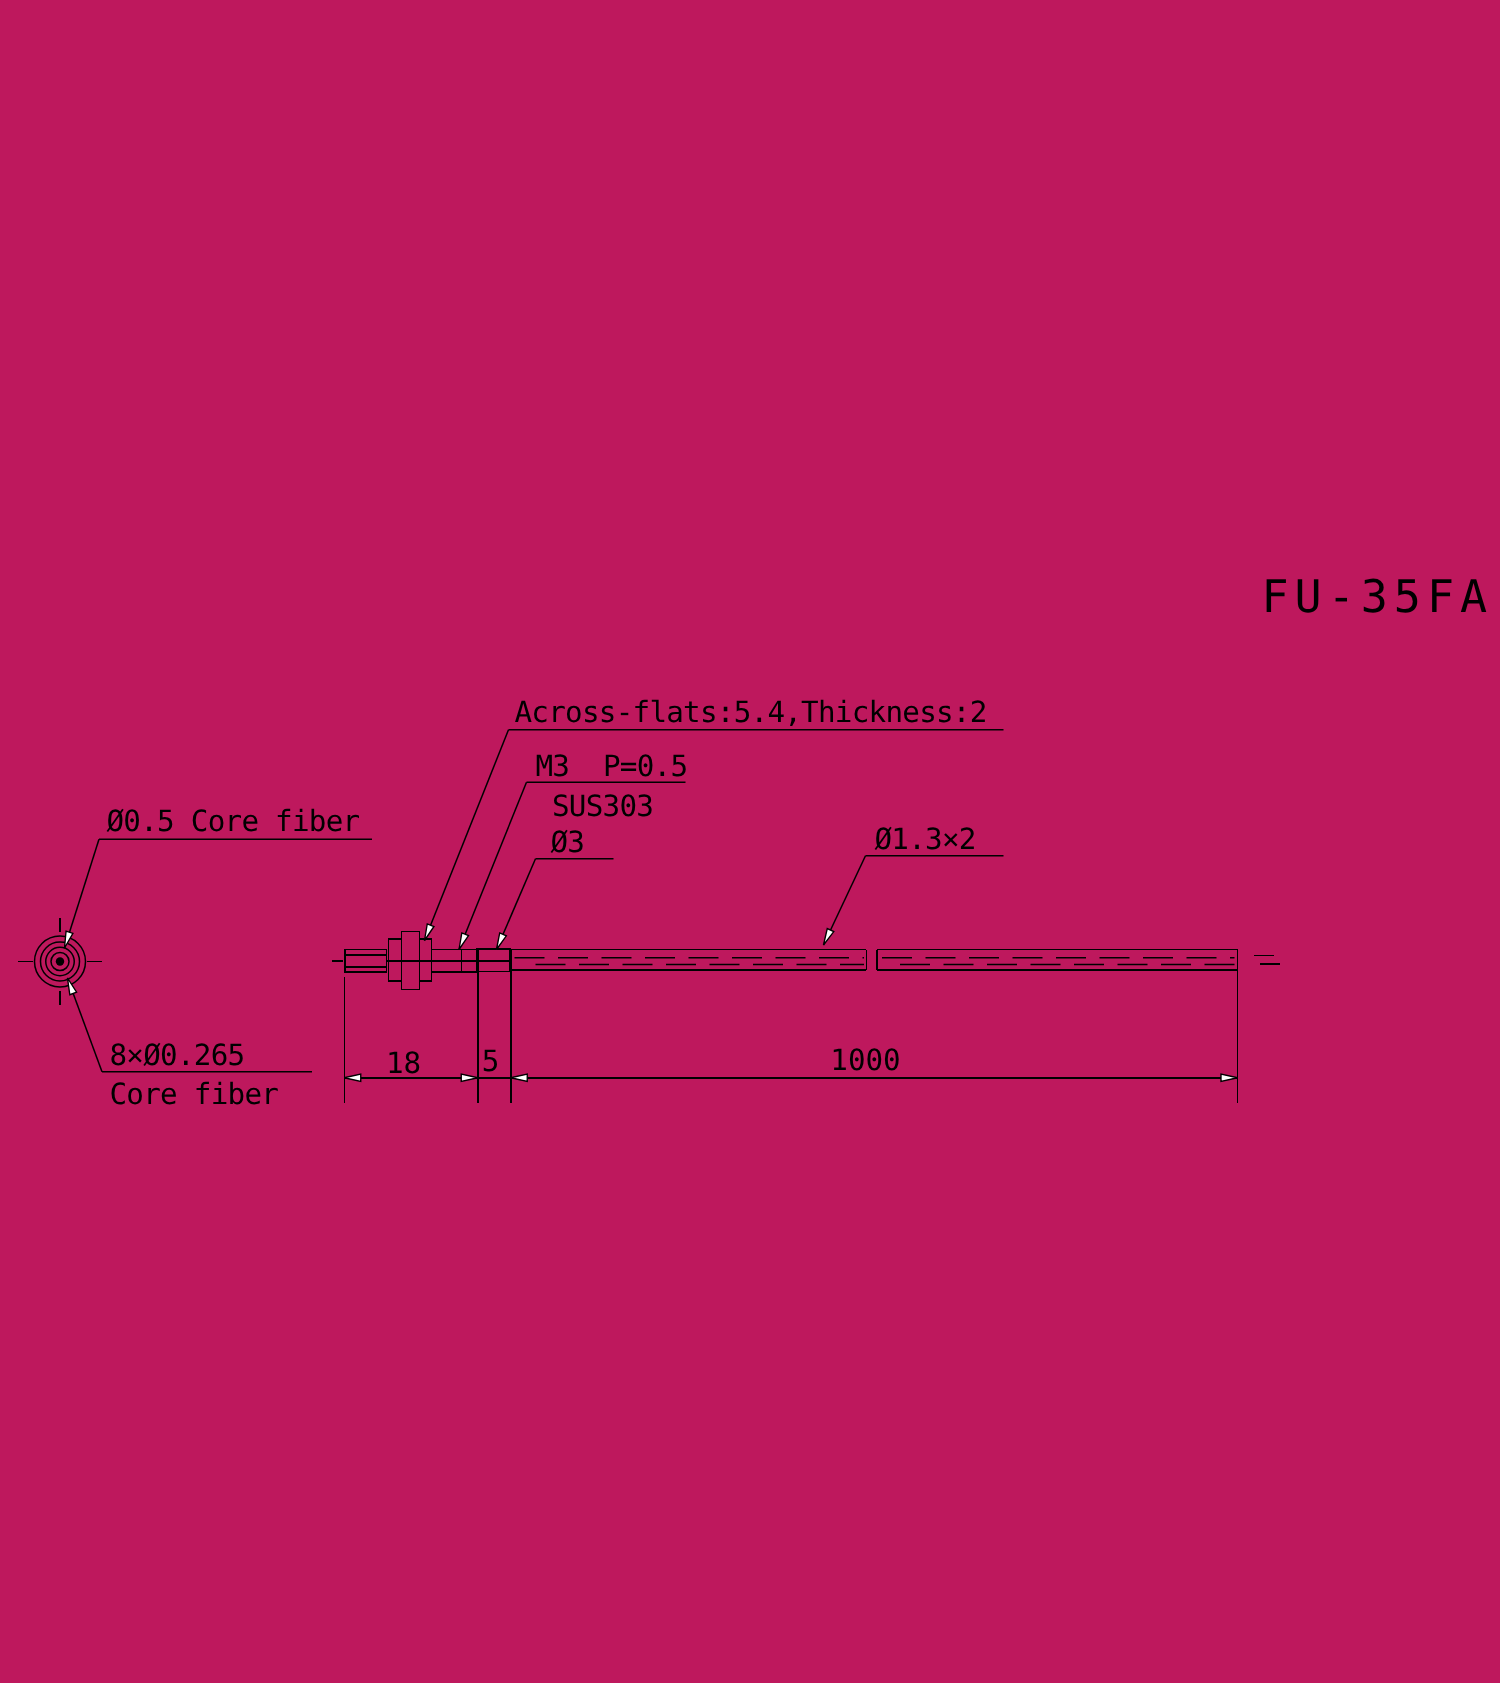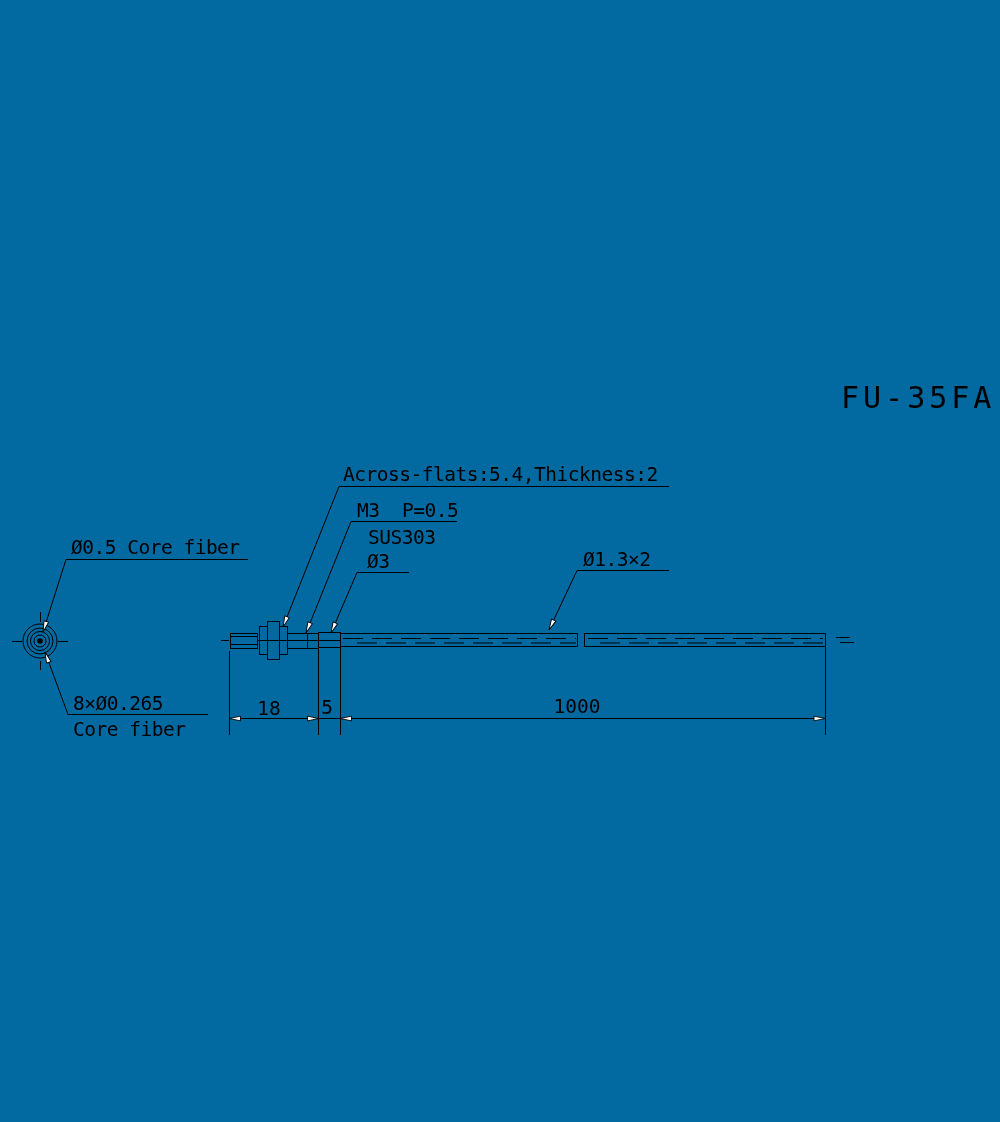--- a/index.html
+++ b/index.html
@@ -1,16 +1,16 @@
 <!DOCTYPE html>
 <html><head>
 <meta charset="utf-8">
 <style>
   html,body{margin:0;padding:0;background:#ffffff;}
-  .page{position:relative;width:1000px;height:1122px;background:#0369a1;overflow:hidden;}
+  .page{position:relative;width:1000px;height:1122px;background:#be185d;overflow:hidden;}
   svg{display:block;}
   .ln{stroke:#000000;stroke-width:1;fill:none;}
   .crisp{shape-rendering:crispEdges;}
   .dash{stroke:#000000;stroke-width:1;fill:none;stroke-dasharray:20 9;}
   .arrow{fill:#ffffff;stroke:#000000;stroke-width:0.9;}
   .dot{fill:#000000;stroke:none;}
   text{fill:#000000;font-family:"DejaVu Sans Mono","Liberation Mono",monospace;}
   .lbl{font-size:19.5px;letter-spacing:-0.5px;}
   .dim{font-size:19.5px;text-anchor:middle;}
   .ttl{font-size:30px;letter-spacing:4px;}

